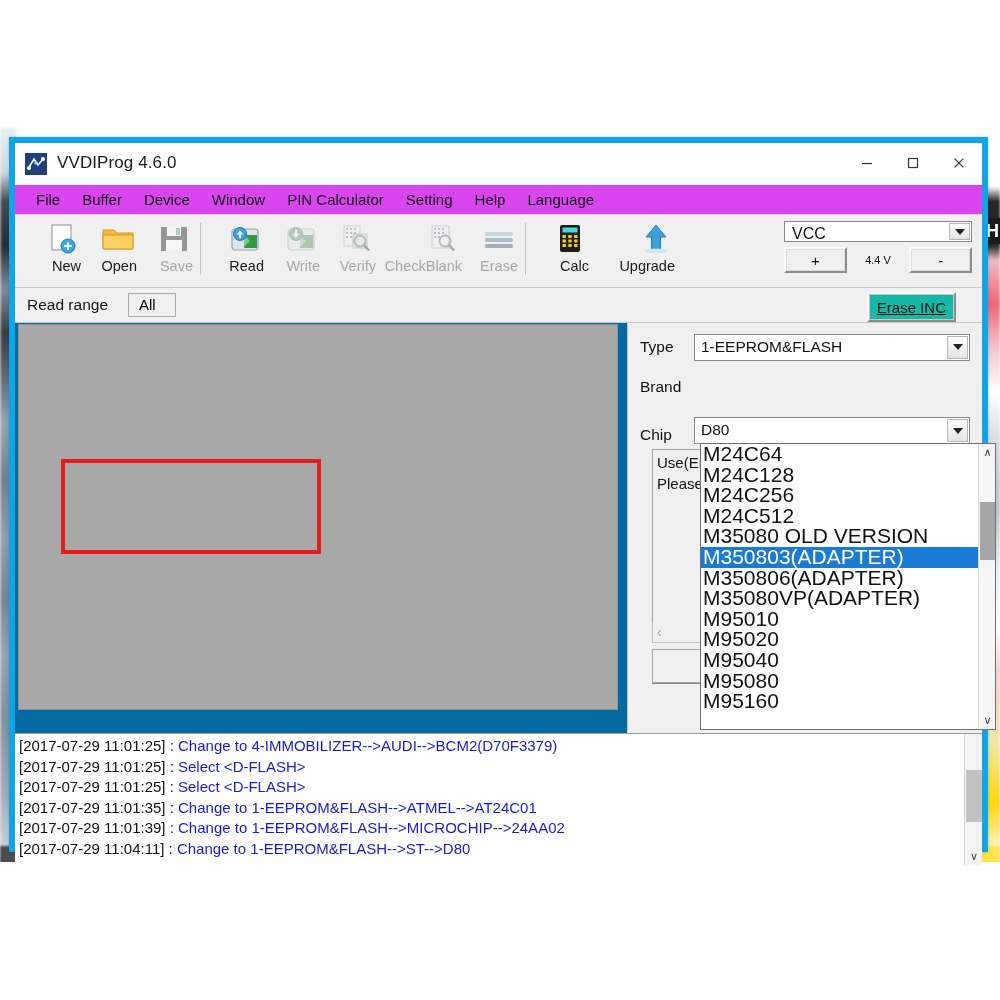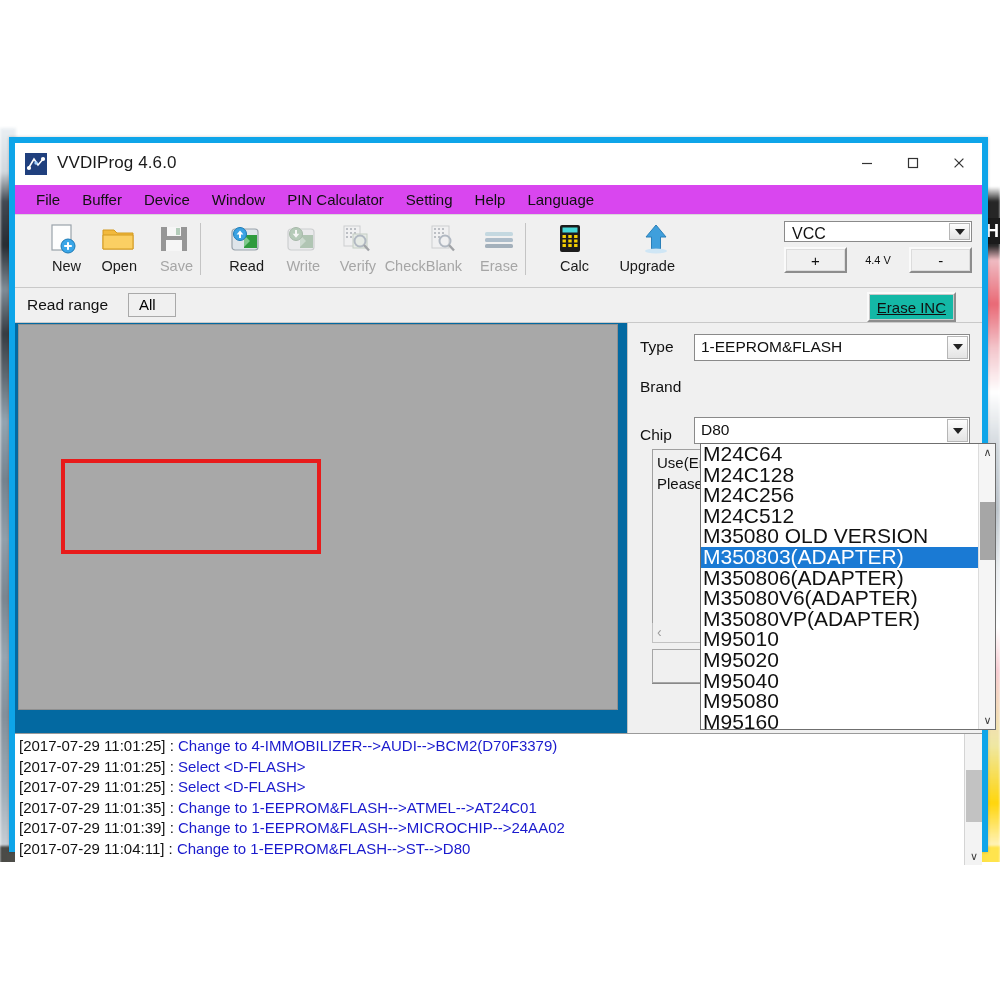--- a/index.html
+++ b/index.html
@@ -430,21 +430,20 @@
         <div class="lowbox"></div>
 
         <div class="ddl">
           <div class="ddl-item">M24C64</div>
           <div class="ddl-item">M24C128</div>
           <div class="ddl-item">M24C256</div>
           <div class="ddl-item">M24C512</div>
           <div class="ddl-item">M35080 OLD VERSION</div>
           <div class="ddl-item sel-item">M350803(ADAPTER)</div>
           <div class="ddl-item">M350806(ADAPTER)</div>
-          <div class="ddl-item">M35080V6(ADAPTER)</div>
           <div class="ddl-item">M35080VP(ADAPTER)</div>
           <div class="ddl-item">M95010</div>
           <div class="ddl-item">M95020</div>
           <div class="ddl-item">M95040</div>
           <div class="ddl-item">M95080</div>
           <div class="ddl-item">M95160</div>
 
           <div class="ddl-scroll">
             <span class="up">∧</span>
             <span class="thumb"></span>

